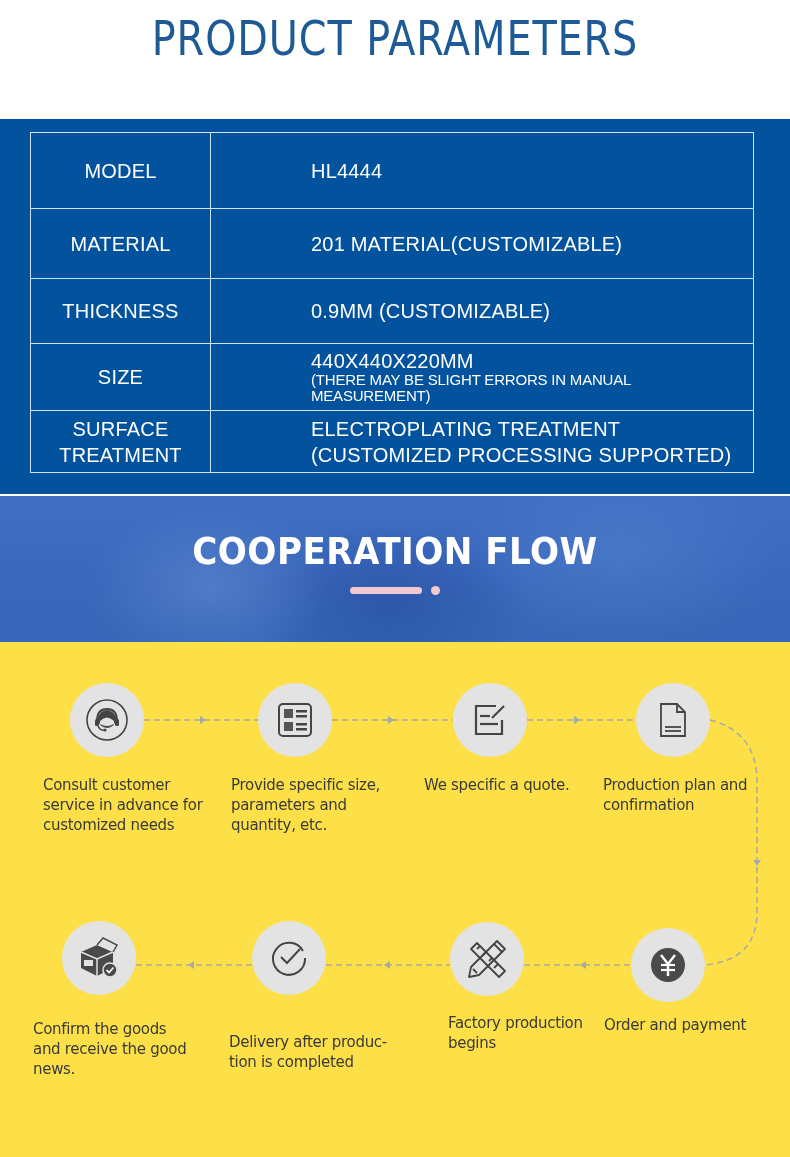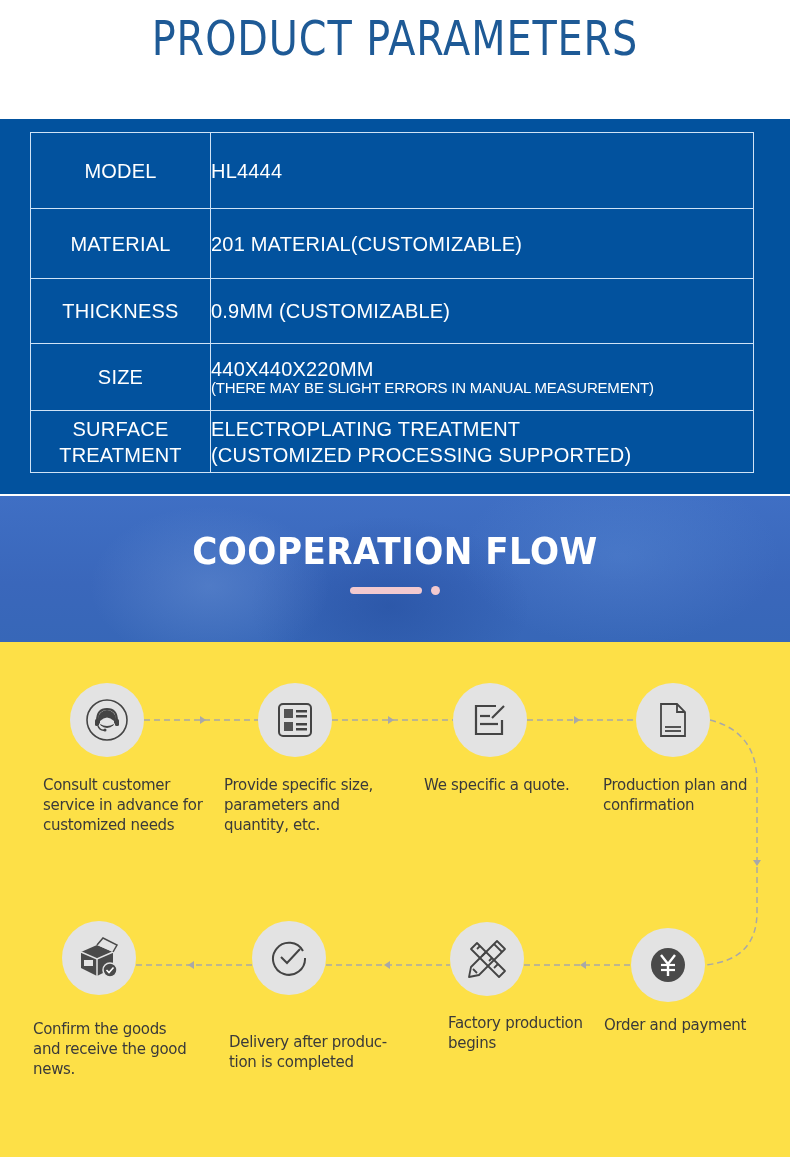--- a/index.html
+++ b/index.html
@@ -22,21 +22,21 @@
   }
   .param-table {
     position: absolute; left: 30px; top: 13px; width: 724px;
     border-collapse: collapse; color: #ffffff;
   }
   .param-table td {
     border: 1px solid #cfe3f7; vertical-align: middle;
     font-family: "Liberation Sans", sans-serif; font-size: 20px; letter-spacing: 0.2px;
   }
   .param-table td.label { width: 180px; text-align: center; line-height: 26px; }
-  .param-table td.value { line-height: 26px; }
+  .param-table td.value { padding-left: 100px; line-height: 26px; }
   .param-table tr.r-model td { height: 76px; margin-left: 19px; }
   .param-table tr.r-material td { height: 70px; }
   .param-table tr.r-thickness td { height: 65px; }
   .param-table tr.r-size td { height: 67px; }
   .param-table tr.r-surface td { height: 62px; }
   .value .main { display: block; line-height: 22px; }
   .value .note { display: block; font-size: 15px; line-height: 16px; letter-spacing: -0.2px; }
   .param-table .surface-line { display: block; line-height: 26px; }
 
   
@@ -170,21 +170,21 @@
           <rect x="2" y="2" width="32" height="32" rx="4" fill="none" stroke="#444" stroke-width="2"></rect>
           <rect x="7" y="7" width="9" height="9" fill="#555"></rect>
           <rect x="7" y="20" width="9" height="9" fill="#555"></rect>
           <rect x="19" y="8" width="11" height="2.5" fill="#444"></rect>
           <rect x="19" y="13" width="11" height="2.5" fill="#444"></rect>
           <rect x="19" y="21" width="11" height="2.5" fill="#444"></rect>
           <rect x="19" y="26" width="11" height="2.5" fill="#444"></rect>
         </svg>
       </span>
     </div>
-    <div class="caption" style="left:224px;top:133px;width:180px;">Provide specific size,
+    <div class="caption" style="left:231px;top:133px;width:180px;">Provide specific size,
 parameters and
 quantity, etc.</div>
   </div>
 
   <div class="step" style="left:0;top:0;">
     <div class="circle" style="left:453px;top:41px;">
       <span class="icon">
         <svg width="36" height="36" viewBox="0 0 36 36">
           <path d="M24 4 L4 4 L4 32 L30 32 L30 18" fill="none" stroke="#444" stroke-width="2.2"></path>
           <line x1="8" y1="14" x2="18" y2="14" stroke="#444" stroke-width="2.2"></line>

